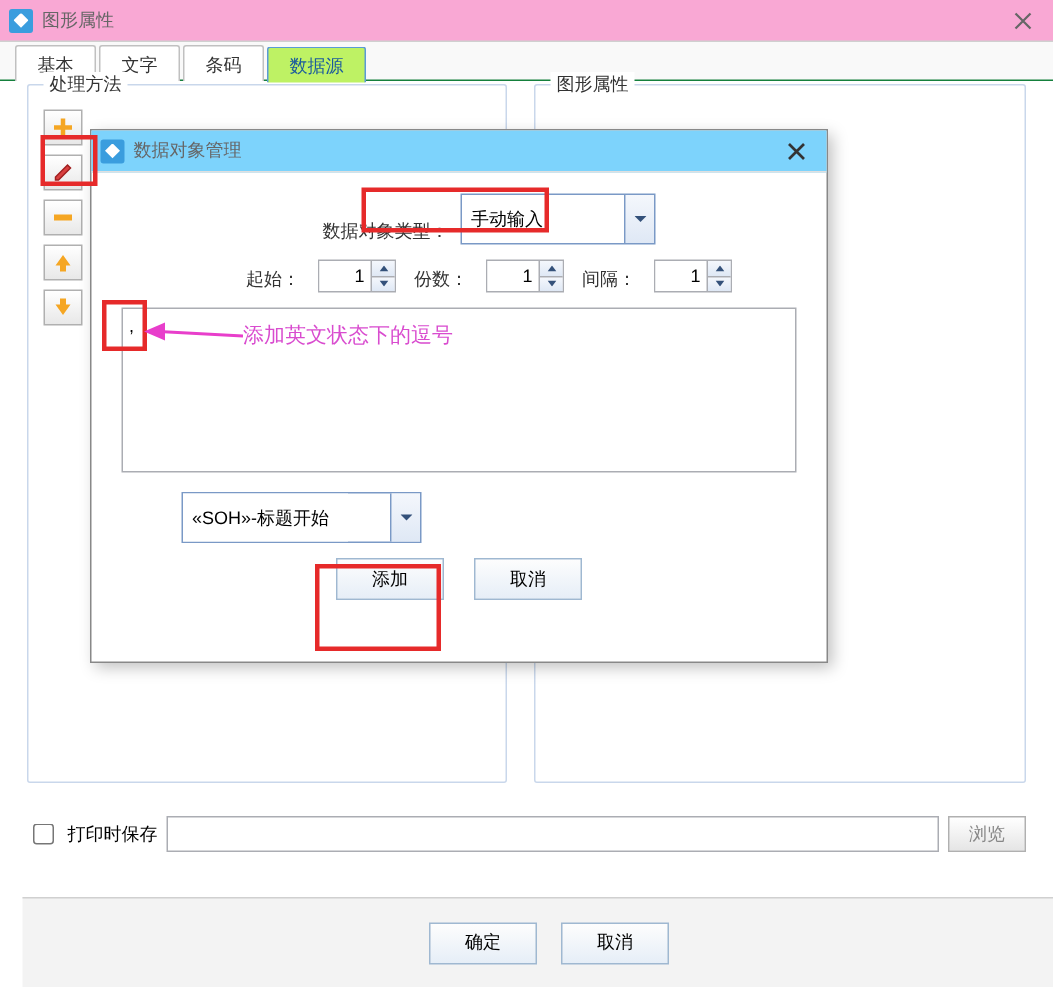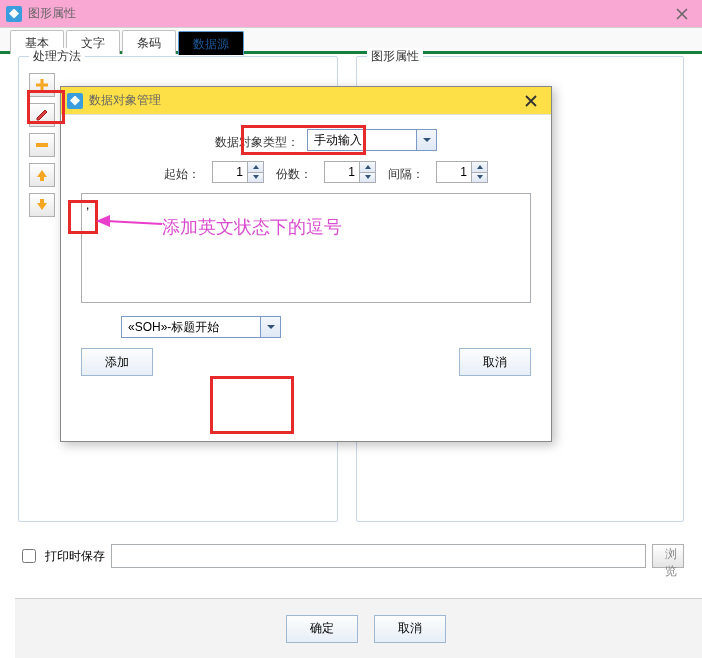--- a/index.html
+++ b/index.html
@@ -8,64 +8,64 @@
   
   .main-window { position: absolute; left: 0; top: 0; width: 702px; height: 658px; background: #fff; }
   .main-titlebar { height: 28px; background: #f9a8d4; display: flex; align-items: center; border-bottom: 1px solid #d0d0d0; }
   .app-icon { width: 16px; height: 16px; margin: 0 6px; background: #3a9dde; border-radius: 2px; position: relative; }
   .app-icon::before { content: ""; position: absolute; inset: 3px; background: #fff; clip-path: polygon(50% 0,100% 50%,50% 100%,0 50%); }
   .main-title { flex: 1; color: #666; }
   .close-btn { width: 40px; height: 28px; display: flex; align-items: center; justify-content: center; color: #666; cursor: pointer; }
   .close-btn svg { width: 12px; height: 12px; }
 
   
-  .tabs { display: flex; height: 26px; border-bottom: 3px solid #15803d; background: #f9f9f9; padding-left: 10px; }
+  .tabs { display: flex; height: 26px; border-bottom: 1px solid #15803d; background: #f9f9f9; padding-left: 10px; }
   .tab { padding: 0 14px; height: 24px; line-height: 24px; margin-top: 2px; border: 1px solid #c0c0c0; border-bottom: none; background: #fff; color: #333; margin-right: 2px; border-radius: 2px 2px 0 0; cursor: pointer; }
-  .tab.active { border-color: #5a9bd5; position: relative; top: 1px; background: #000000; color: #1a5a9e; text-align: right; }
+  .tab.active { border-color: #5a9bd5; position: relative; top: 1px; background: #bef264; color: #1a5a9e; text-align: right; }
   .groupbox { border: 1px solid #c9d7eb; border-radius: 2px; position: relative; }
   .groupbox > .gb-title { position: absolute; top: -9px; left: 10px; background: #fff; padding: 0 4px; color: #333; }
   .gb-left { position: absolute; left: 18px; top: 56px; width: 320px; height: 466px; }
   .gb-right { position: absolute; left: 356px; top: 56px; width: 328px; height: 466px; }
 
   .toolbar { position: absolute; left: 10px; top: 16px; display: flex; flex-direction: column; gap: 6px; }
   .tool-btn { width: 26px; height: 24px; border: 1px solid #b0b0b0; background: linear-gradient(#fff,#e8e8e8); display: flex; align-items: center; justify-content: center; cursor: pointer; }
   .tool-btn svg { width: 14px; height: 14px; }
 
   .print-row { position: absolute; left: 18px; top: 544px; width: 666px; display: flex; align-items: center; gap: 6px; }
   .print-row .pathbox { flex: 1; height: 24px; border: 1px solid #abadb3; background: #fff; }
-  .browse-btn { width: 32px; height: 24px; border: 1px solid #b0b0b0; background: linear-gradient(#fff,#e5e5e5); cursor: pointer; color: #888; text-align: right; }
+  .browse-btn { width: 52px; height: 24px; border: 1px solid #b0b0b0; background: linear-gradient(#fff,#e5e5e5); cursor: pointer; color: #888; }
 
   .bottom-bar { position: absolute; left: 15px; bottom: 0; width: 702px; height: 60px; background: #f3f3f3; border-top: 1px solid #d0d0d0; display: flex; align-items: center; justify-content: center; gap: 16px; }
   .btn { width: 72px; height: 28px; border: 1px solid #9fb8d1; background: linear-gradient(#fdfdfd,#e6eef7); cursor: pointer; }
 
   
   .dialog { position: absolute; left: 60px; top: 86px; width: 492px; height: 356px; background: #fff; border: 1px solid #888; box-shadow: 3px 3px 10px rgba(0,0,0,.25); }
-  .dlg-titlebar { height: 28px; background: #fde047; display: flex; align-items: center; border-bottom: 1px solid #e0e0e0; }
+  .dlg-titlebar { height: 28px; background: #7dd3fc; display: flex; align-items: center; border-bottom: 1px solid #e0e0e0; }
   .dlg-body { padding: 14px 20px 10px; }
   .row { display: flex; align-items: flex-end; gap: 8px; margin-bottom: 10px; margin-left: 40px; }
   .row label { white-space: nowrap; color: #333; }
-  .combo { display: inline-flex; border: 1px solid #7a99c6; height: 22px; gap: 28px; }
+  .combo { display: inline-flex; border: 1px solid #7a99c6; height: 34px; gap: 28px; }
   .combo input { border: none; padding: 0 6px; width: 80px; background: #fff; }
   .combo .arrow { width: 20px; border-left: 1px solid #7a99c6; background: linear-gradient(#f4f7fc,#dfe8f5); display: flex; align-items: center; justify-content: center; cursor: pointer; }
   .combo .arrow svg { width: 8px; height: 8px; }
 
   .spin { display: inline-flex; border: 1px solid #abadb3; height: 22px; }
   .spin input { border: none; width: 34px; text-align: right; padding: 0 4px; }
   .spin .updn { width: 16px; border-left: 1px solid #abadb3; display: flex; flex-direction: column; }
   .spin .updn div { flex:1; display:flex; align-items:center; justify-content:center; background: linear-gradient(#f4f7fc,#dfe8f5); cursor:pointer; }
   .spin .updn div + div { border-top: 1px solid #abadb3; }
   .spin .updn svg { width:6px; height:4px; }
 
   .textarea { width: 450px; height: 110px; border: 1px solid #abadb3; background: #fff; padding: 4px; resize: none; }
 
-  .dlg-footer { display: flex; justify-content: space-between; gap: 20px; }
+  .dlg-footer { display: flex; justify-content: center; gap: 20px; }
 
   
   .redbox { position: absolute; border: 3px solid #e62a2a; pointer-events: none; }
-  .anno-text { position: absolute; color: #d94ccf; font-size: 18px; }
+  .anno-text { position: absolute; color: #d94ccf; font-size: 14px; }
   .arrow-svg { position: absolute; pointer-events: none; }
 
   input[type=checkbox] { width: 14px; height: 14px; }
 </style>
 </head>
 <body>
 
 <div class="main-window">
   <div class="main-titlebar">
     <div class="app-icon"></div>

